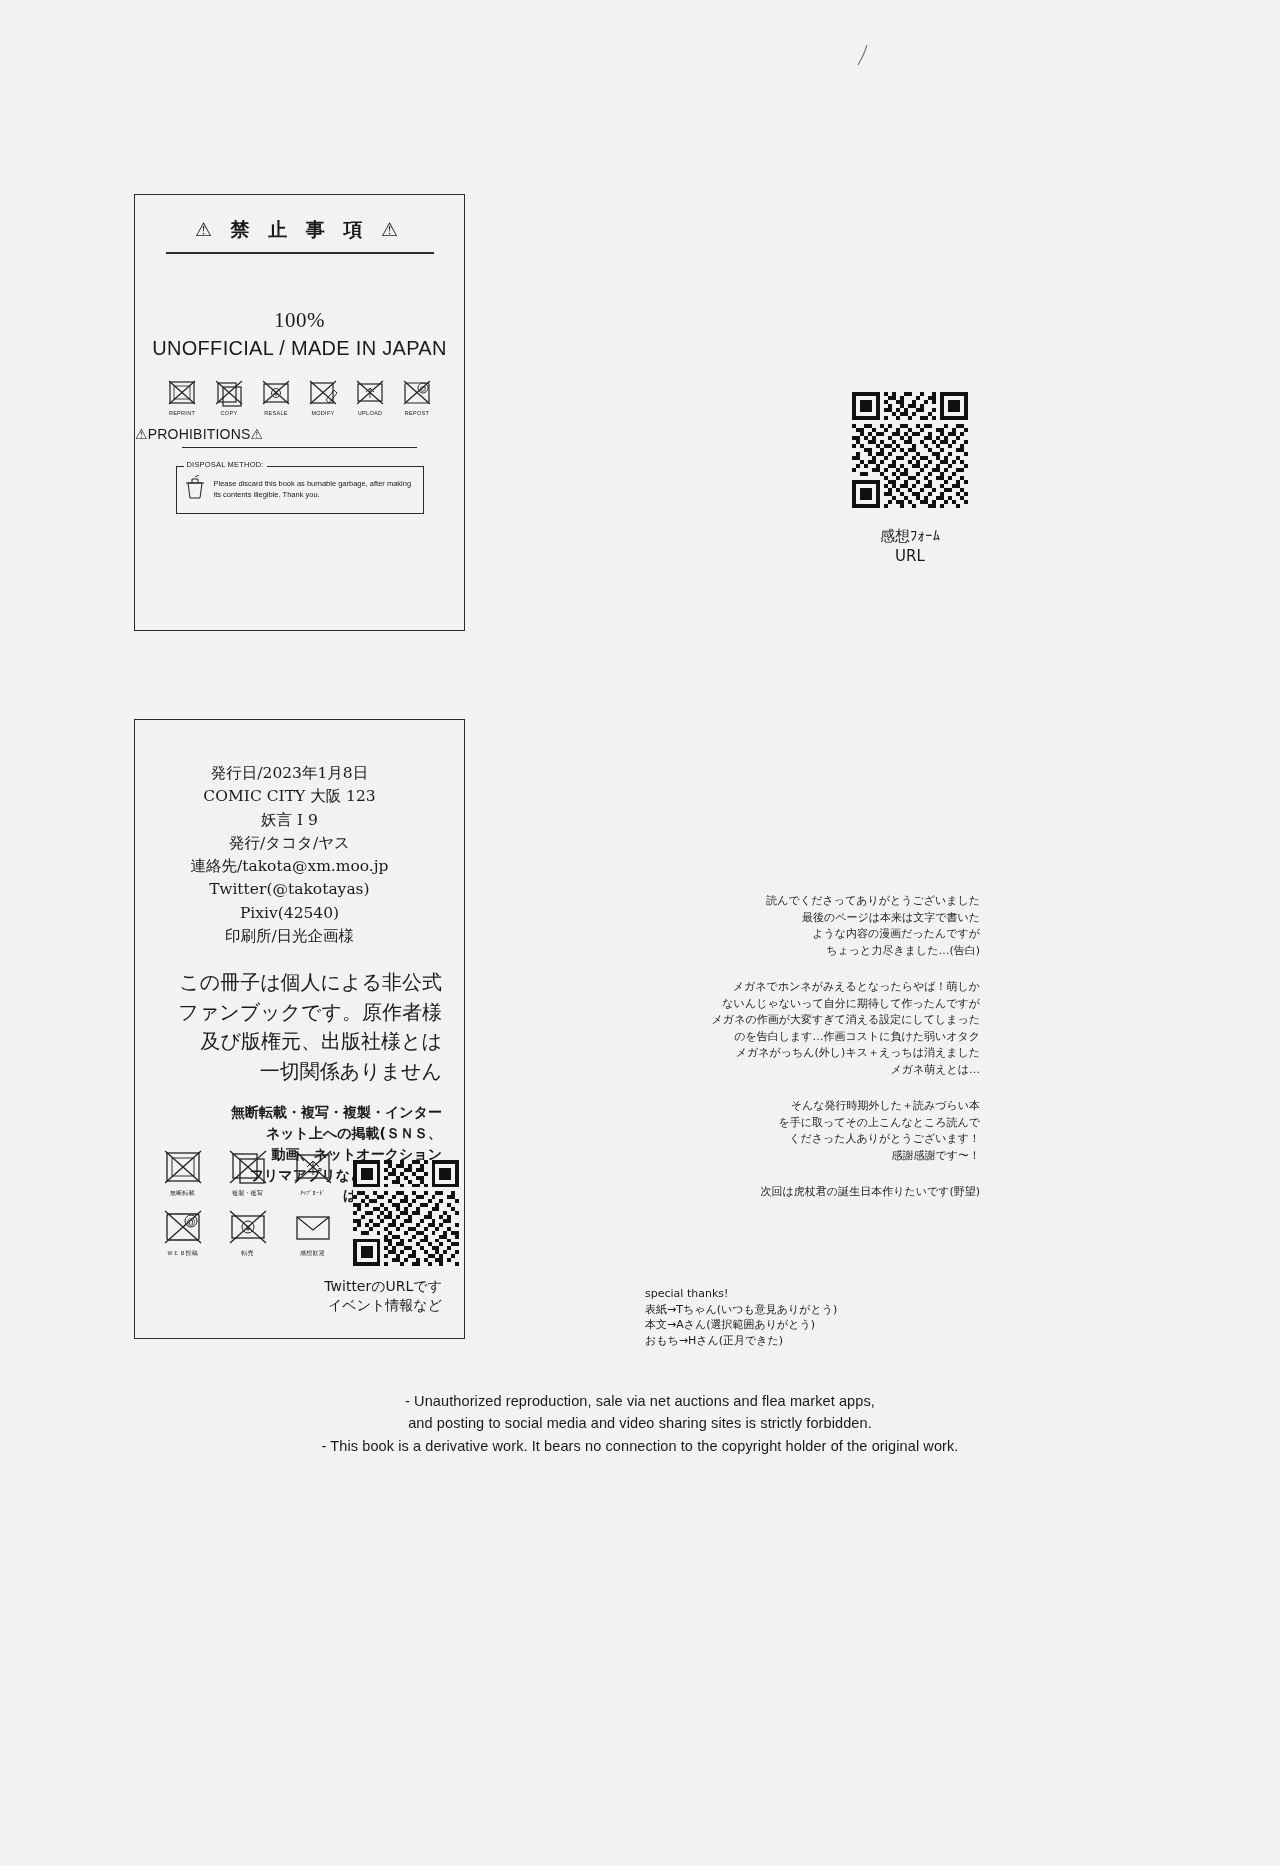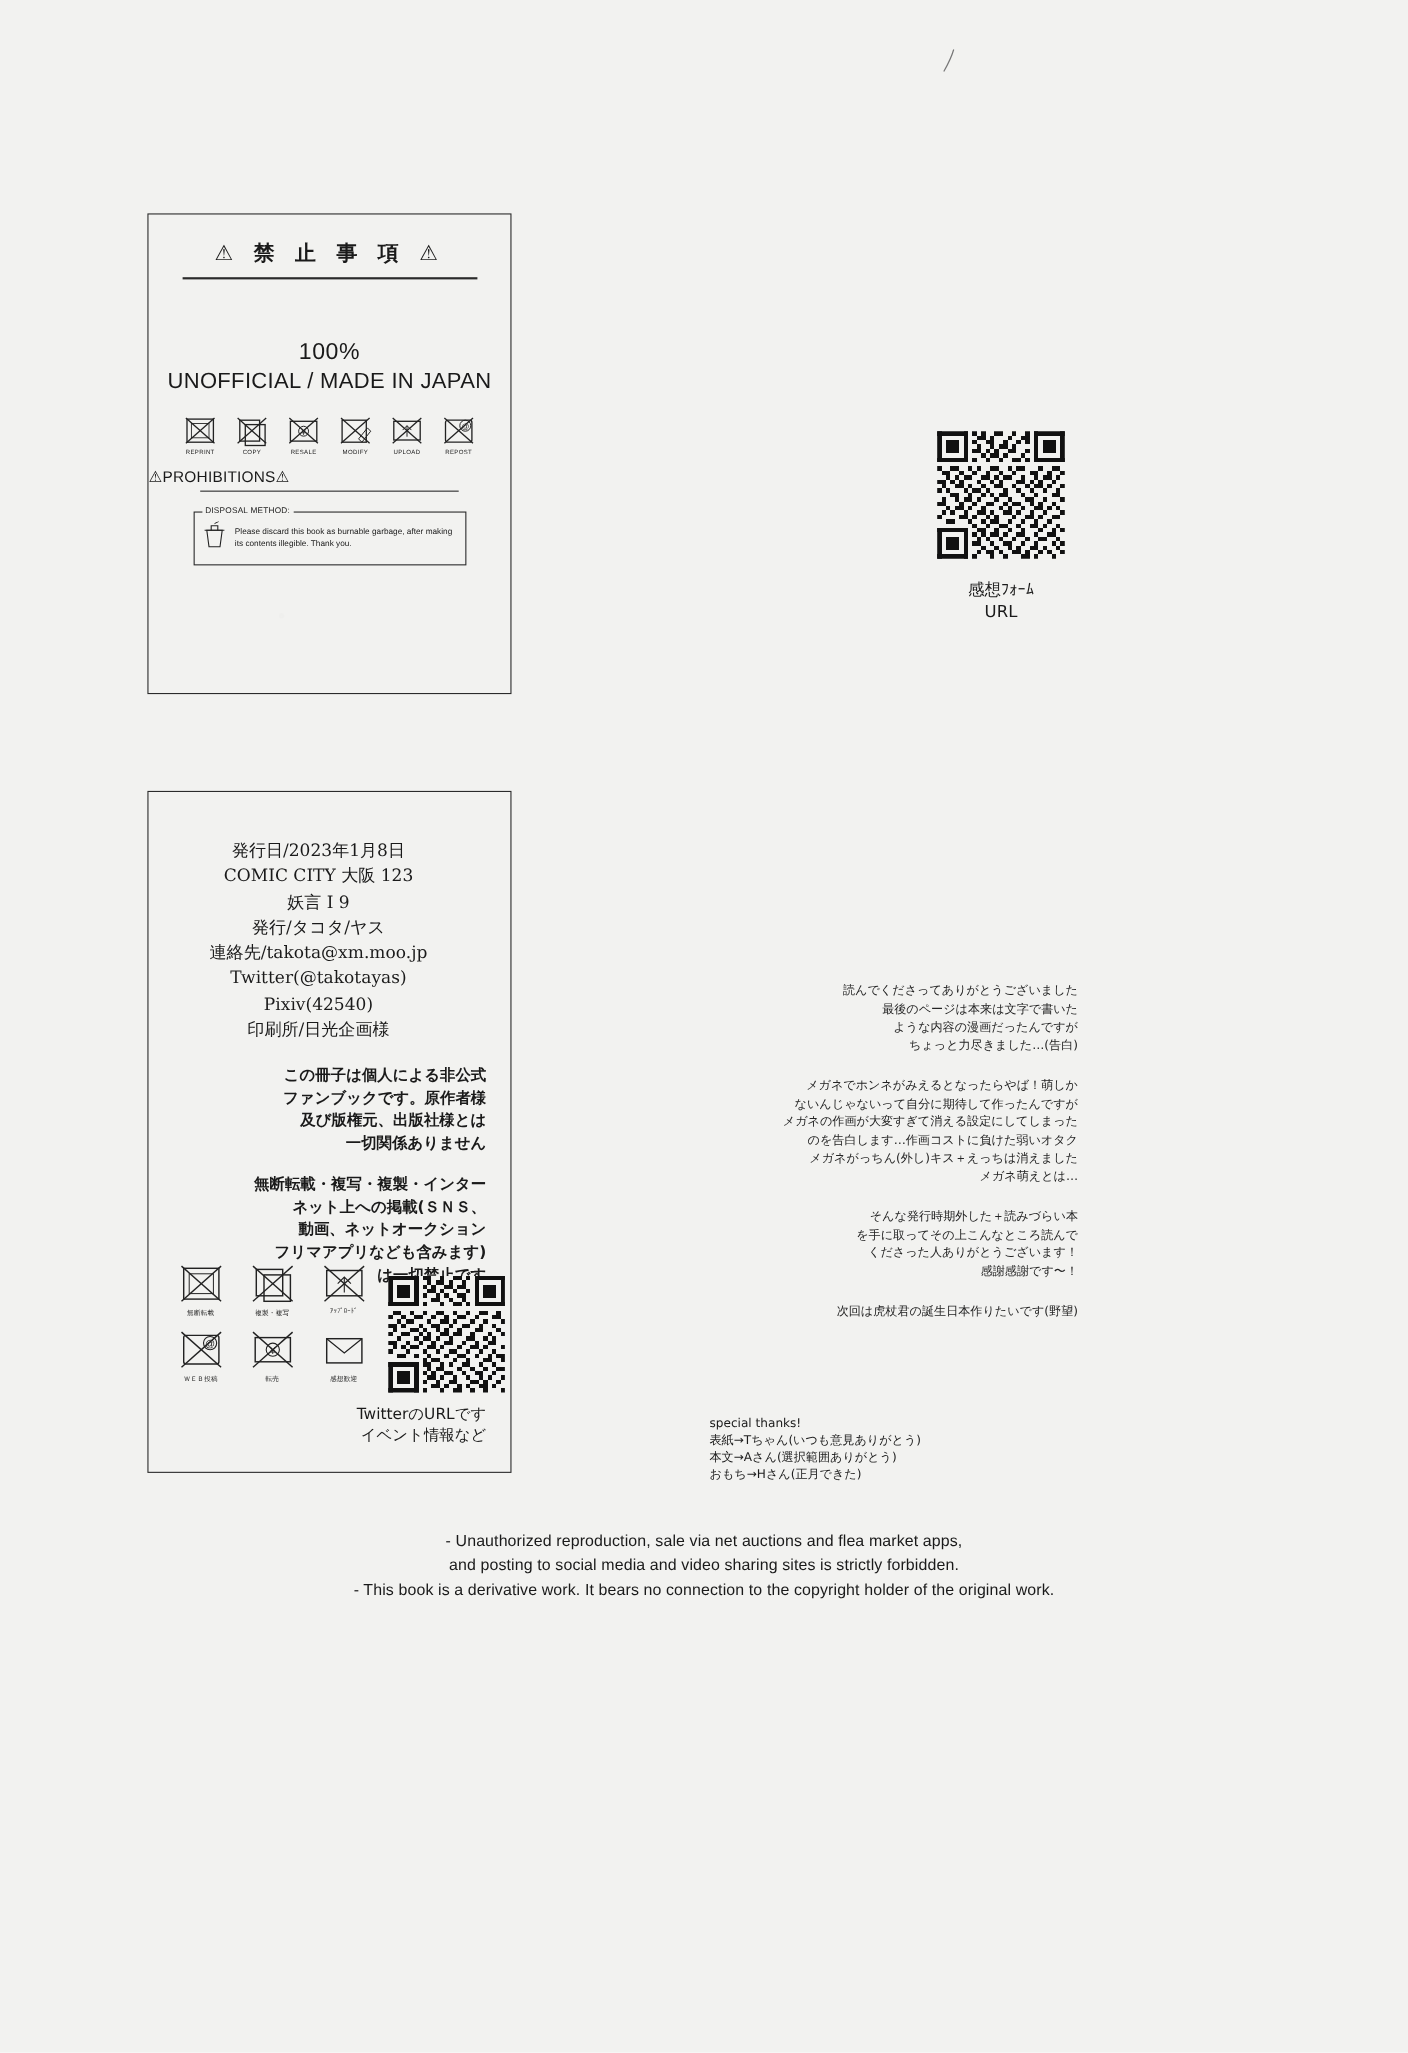--- a/index.html
+++ b/index.html
@@ -46,21 +46,21 @@
   .proh-rule {
     width: 268px;
     height: 1.5px;
     background: #2b2b2b;
     margin: 9px auto 0 auto;
   }
   .proh-100 {
     text-align: center;
     font-size: 21px;
     margin-top: 54px;
-    font-family: Liberation Sans, sans-serif;
+    font-family: Liberation Serif, serif;
     letter-spacing: 0.5px;
   }
   .proh-unofficial {
     text-align: center;
     font-size: 20px;
     margin-top: 4px;
     letter-spacing: 0.3px;
   }
 
   .icon-row {
@@ -165,23 +165,23 @@
     text-align: center;
     padding: 42px 20px 0 0;
     font-family: "DejaVu Serif", serif;
     font-size: 15.5px;
     line-height: 1.5;
   }
   .colo-block2 {
     text-align: right;
     padding: 20px 22px 0 0;
     font-family: "DejaVu Sans", sans-serif;
-    font-size: 14px;
+    font-size: 20px;
     line-height: 1.48;
-    font-weight: 700;
+    font-weight: 400;
   }
   .colo-block3 {
     text-align: right;
     padding: 16px 22px 0 0;
     font-family: "DejaVu Sans", sans-serif;
     font-size: 14px;
     line-height: 1.48;
     font-weight: 600;
   }
 

